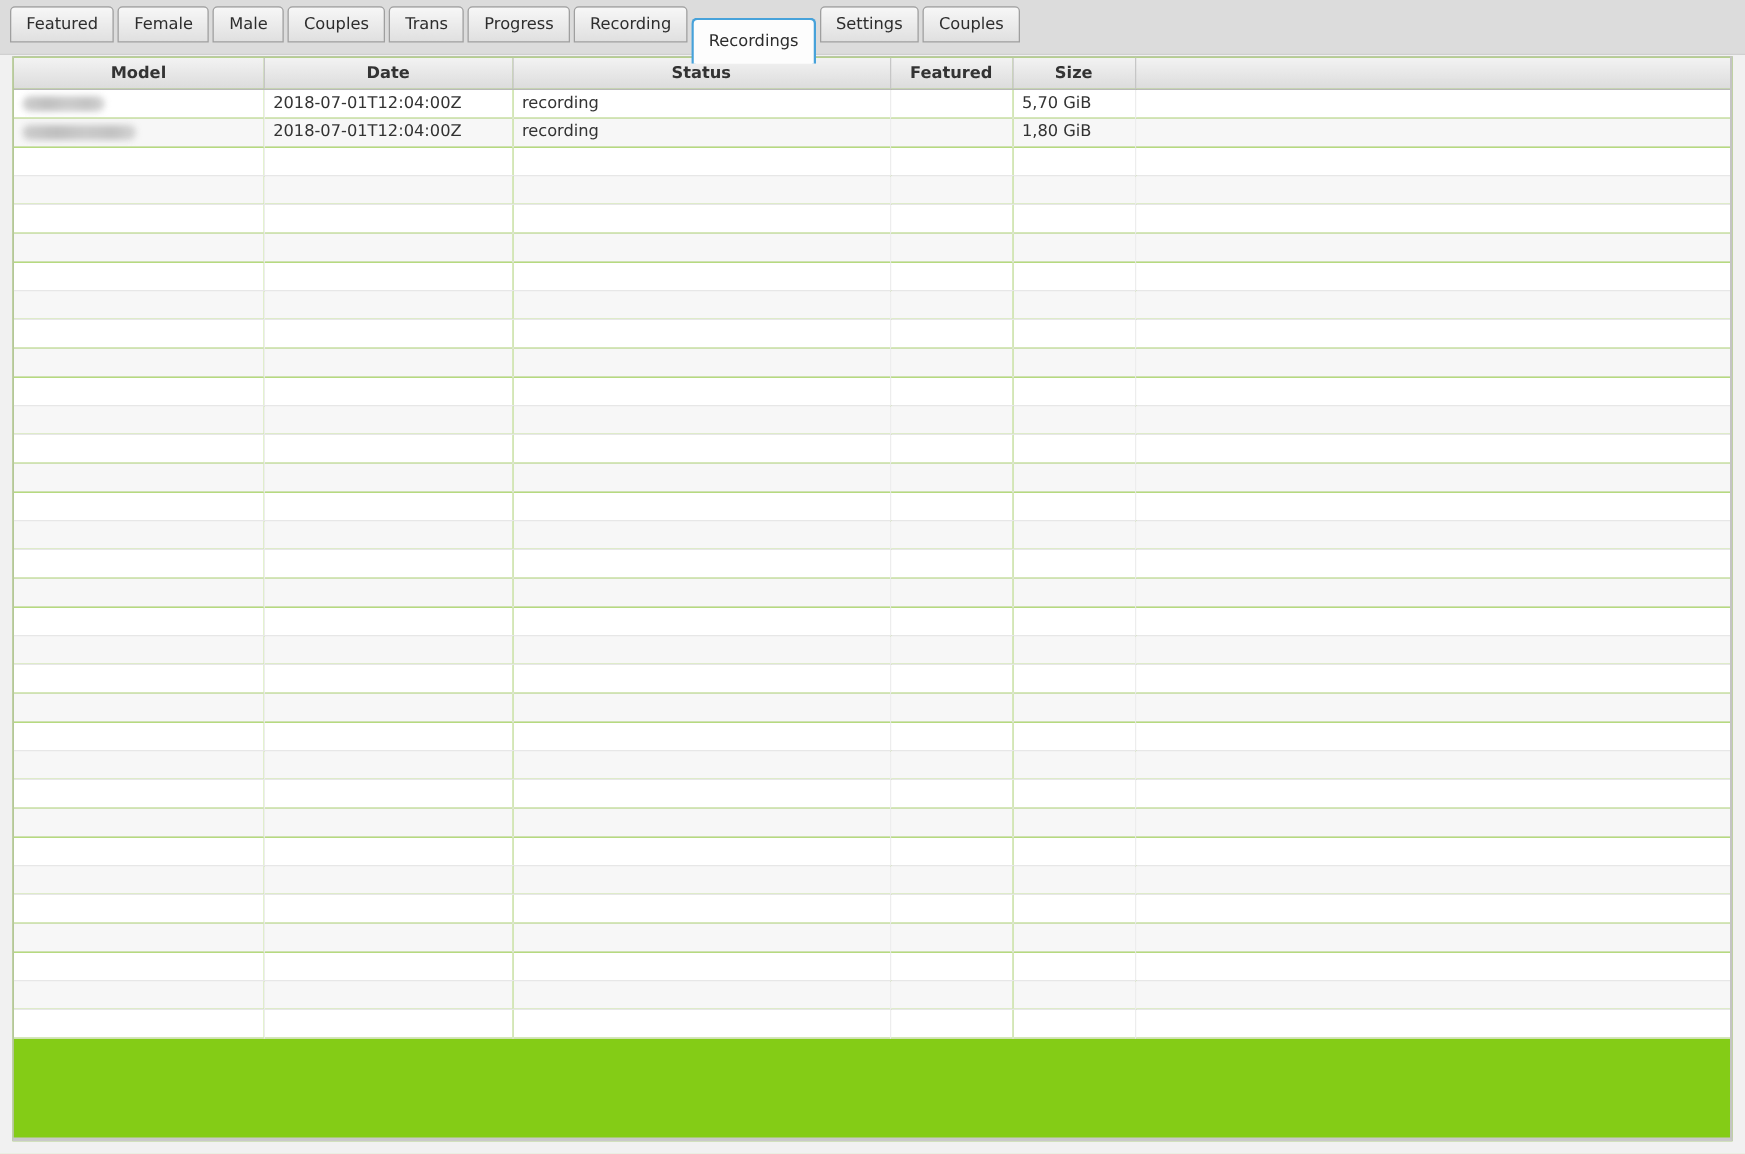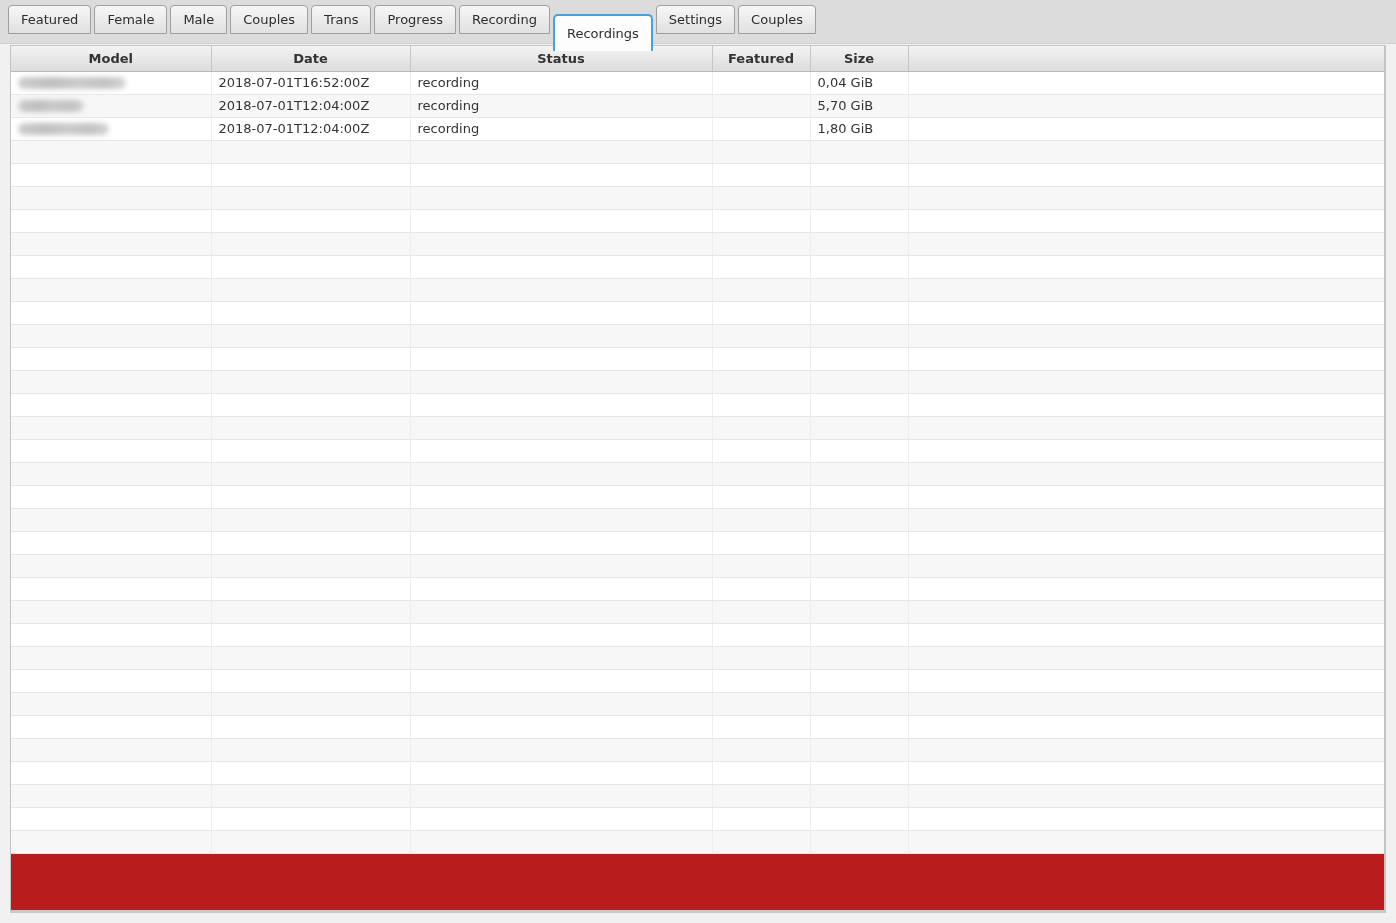--- a/index.html
+++ b/index.html
@@ -41,21 +41,21 @@
     border: 2px solid #47a2da;
     border-bottom: none;
     border-radius: 5px 5px 0 0;
     position: relative; z-index: 2;
   }
 
   
   .table-wrap {
     position: absolute; left: 10px; top: 45px;
     width: 1376px; height: 868px;
-    background: #b91c1c;
+    background: #84cc16;
     border: 1px solid #c4c4c4;
     border-right-width: 2px;
     border-bottom: 3px solid #c9c9c9;
     overflow: hidden;
   }
   table {
     width: 100%;
     border-collapse: collapse;
     table-layout: fixed;
     font-size: 13px;
@@ -131,30 +131,20 @@
         <th>Date</th>
         <th>Status</th>
         <th>Featured</th>
         <th>Size</th>
         <th></th>
       </tr>
     </thead>
     <tbody>
       <tr>
         <td>
-            <div class="blob" style="width: 108px;"></div>
-          </td>
-        <td>2018-07-01T16:52:00Z</td>
-        <td>recording</td>
-        <td></td>
-        <td>0,04 GiB</td>
-        <td></td>
-      </tr>
-      <tr>
-        <td>
             <div class="blob" style="width: 66px;"></div>
           </td>
         <td>2018-07-01T12:04:00Z</td>
         <td>recording</td>
         <td></td>
         <td>5,70 GiB</td>
         <td></td>
       </tr>
       <tr>
         <td>

